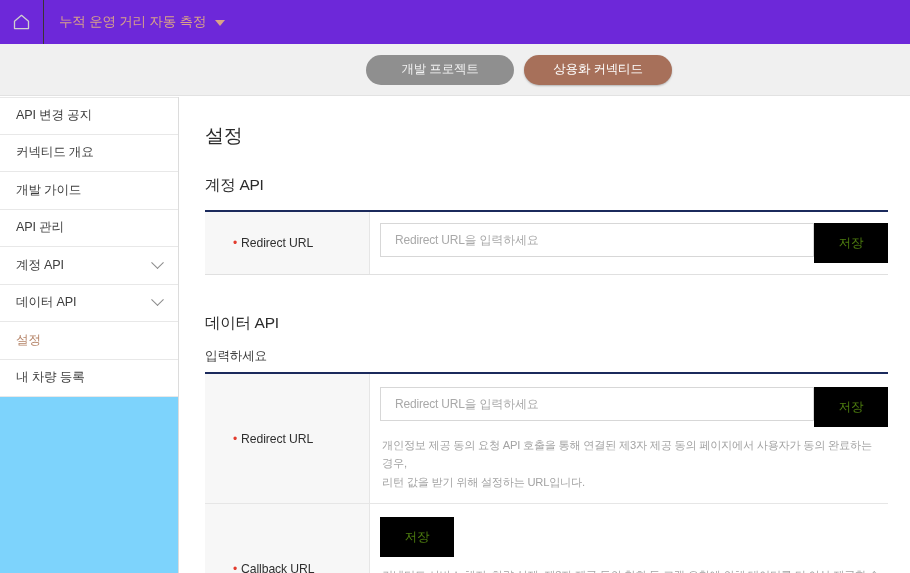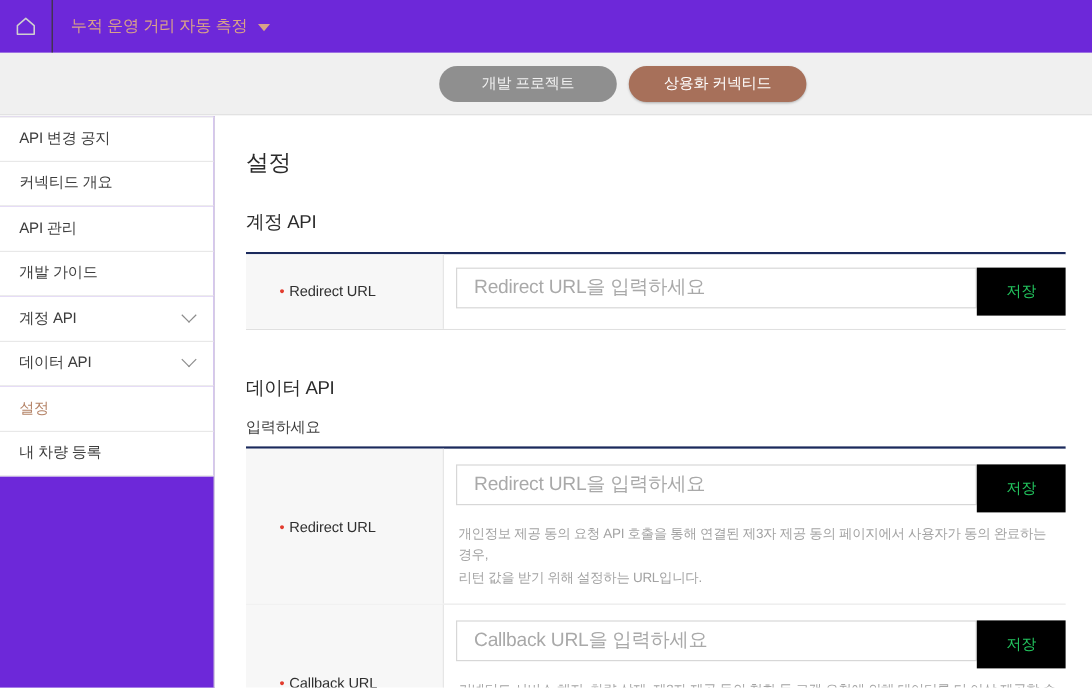--- a/index.html
+++ b/index.html
@@ -83,21 +83,21 @@
     width: 910px; height: 476px;
     display: flex;
     background: #ffffff;
   }
 
   
   .sidebar {
     width: 179px;
     flex: 0 0 179px;
     border-right: 1px solid #dcdcdc;
-    background: #6d28d9;
+    background: #7dd3fc;
   }
   .side-item {
     height: 37.5px;
     display: flex; align-items: center; justify-content: space-between;
     padding: 0 16px 0 16px;
     border-bottom: 1px solid #e8e8e8;
     font-size: 12.6px;
     color: #3d3d3d;
     letter-spacing: -0.2px;
     cursor: pointer;
@@ -181,33 +181,33 @@
   .field-line {
     display: flex; align-items: stretch;
     gap: 0;
   }
   .url-input {
     flex: 1 1 auto;
     height: 27px;
     border: 1px solid #d7d7d7;
     background: #ffffff;
     padding: 16px 14px;
-    font-size: 16px;
+    font-size: 12px;
     color: #333333;
     font-family: inherit;
     outline: none;
     letter-spacing: -0.2px;
   }
   .url-input::placeholder { color: #a9a9a9; }
   .save-btn {
     width: 74px;
     flex: 0 0 74px;
     height: 40px;
     background: #000000;
-    color: #22c55e;
+    color: #4d7c0f;
     border: none;
     font-size: 12.6px;
     font-family: inherit;
     cursor: pointer;
     letter-spacing: -0.2px;
   }
   .field-desc {
     font-size: 11.2px;
     color: #a3a3a3;
     line-height: 1.65;
@@ -241,24 +241,24 @@
 <div class="body-wrap">
 
   <nav class="sidebar">
     <div class="side-item">
       <span class="side-label">API 변경 공지</span>
     </div>
     <div class="side-item">
       <span class="side-label">커넥티드 개요</span>
     </div>
     <div class="side-item">
+      <span class="side-label">개발 가이드</span>
+    </div>
+    <div class="side-item">
       <span class="side-label">API 관리</span>
-    </div>
-    <div class="side-item">
-      <span class="side-label">개발 가이드</span>
     </div>
     <div class="side-item">
       <span class="side-label">계정 API</span>
       <span class="chev"></span>
     </div>
     <div class="side-item">
       <span class="side-label">데이터 API</span>
       <span class="chev"></span>
     </div>
     <div class="side-item active">
@@ -311,21 +311,20 @@
         </div>
       </div>
 
       <div class="frow">
         <div class="fcell-label">
           <span class="req-dot">•</span>
           <span>Callback URL</span>
         </div>
         <div class="fcell-field">
           <div class="field-line">
-            <input class="url-input" type="text" placeholder="Callback URL을 입력하세요" style="">
             <button class="save-btn">저장</button>
           </div>
           <div class="field-desc">커넥티드 서비스 해지, 차량 삭제, 제3자 제공 동의 철회 등 고객 요청에 의해 데이터를 더 이상 제공할 수 없는 경우,<br>이 정보를 전달받기 위해 설정하는 URL입니다.</div>
         </div>
       </div>
 
     </div>
 
   </main>
 </div>

